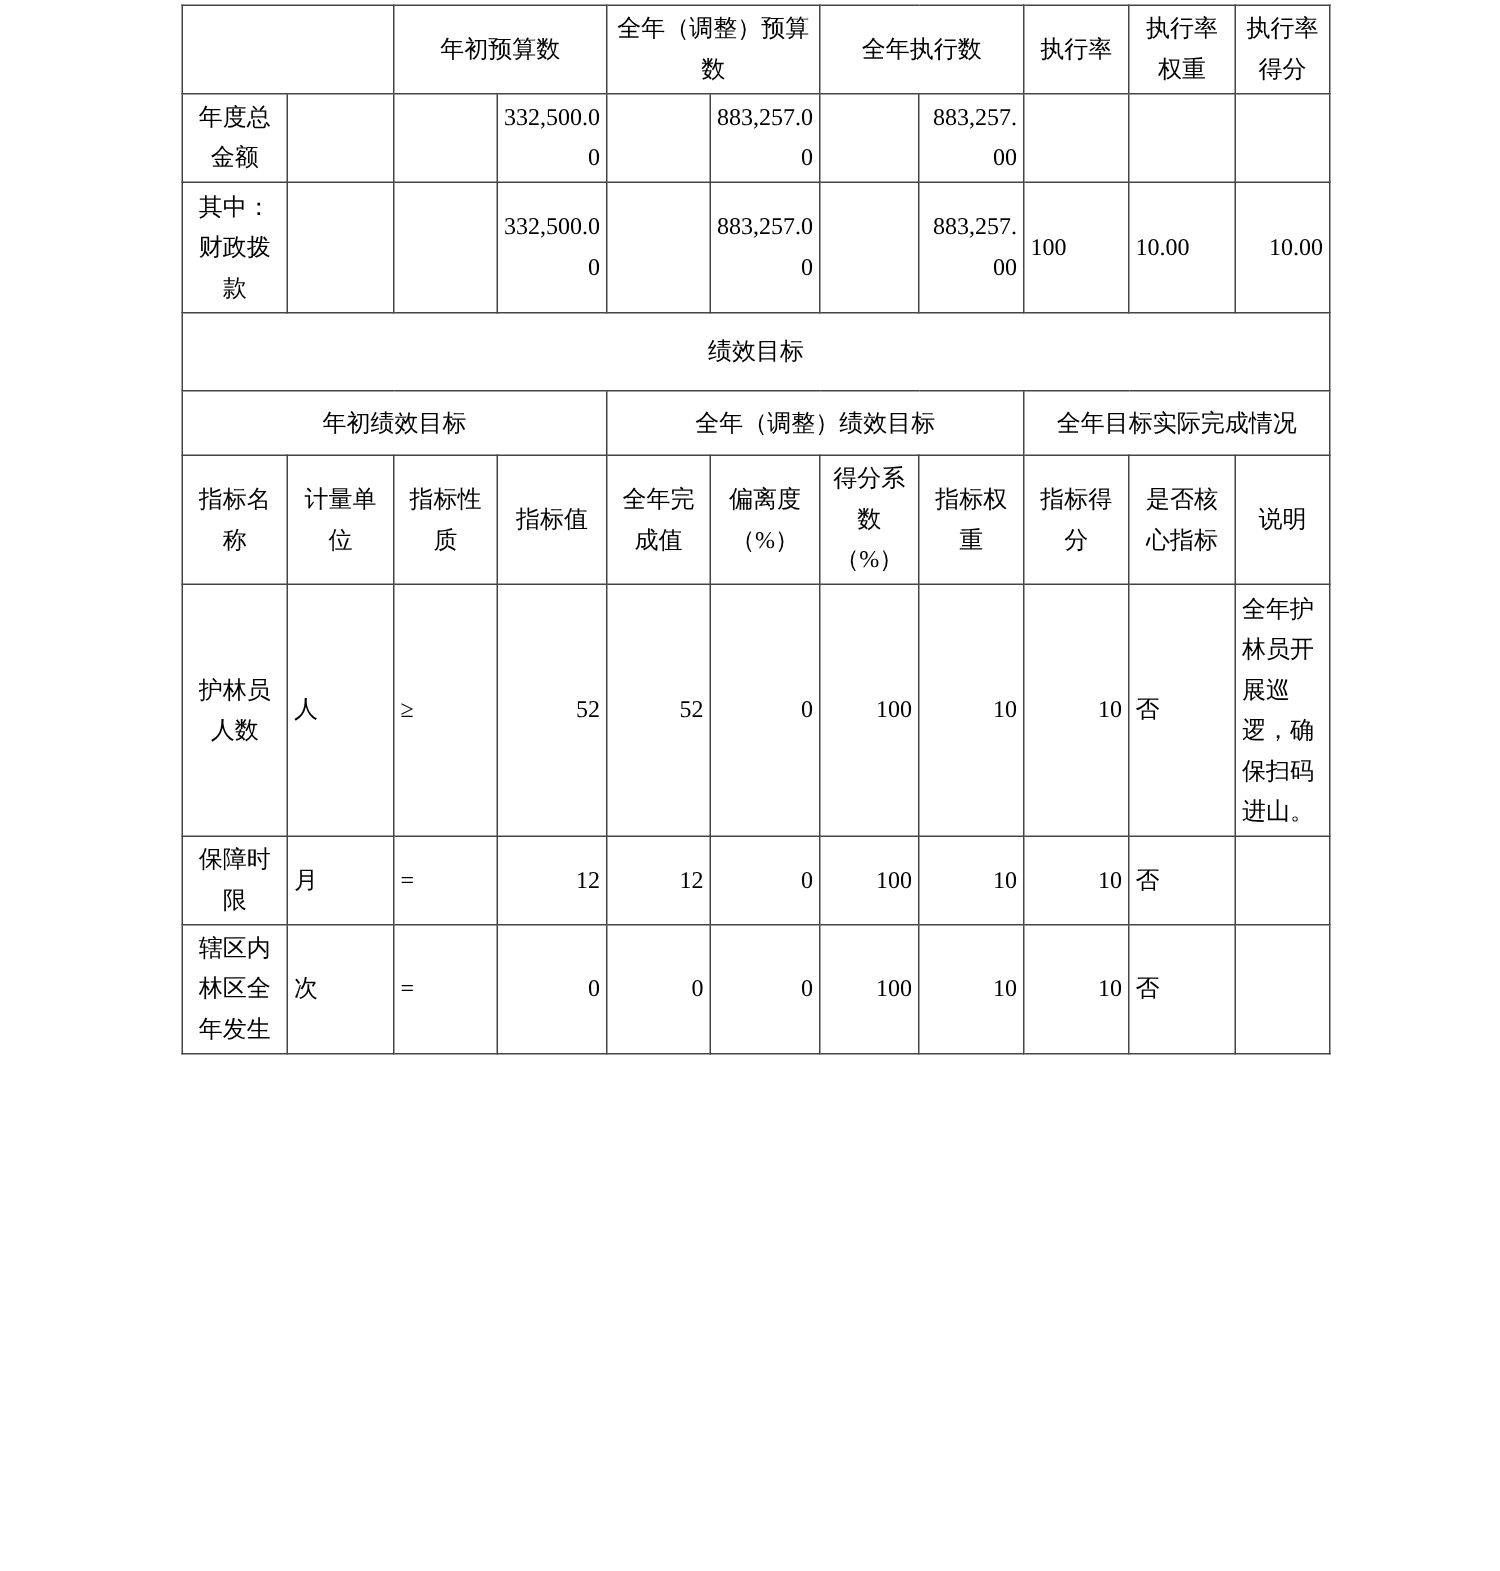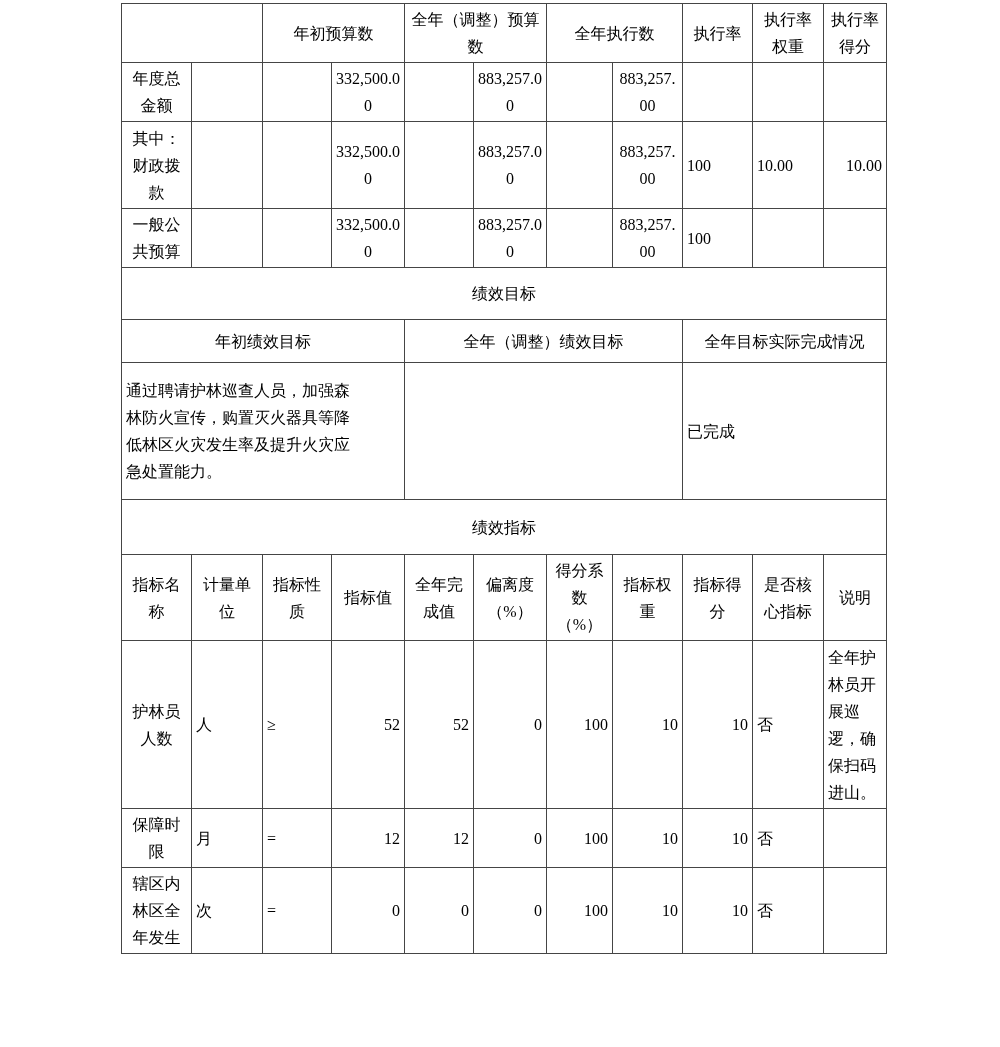--- a/index.html
+++ b/index.html
@@ -22,21 +22,21 @@
     font-size:16px;
     line-height:27px;
     vertical-align:middle;
     padding:2px 4px;
     overflow:hidden;
     word-wrap:break-word;
   }
   td.hc{text-align:center;padding:0 5px;}          
   td.sec{text-align:center;}                        
   td.lbl{text-align:center;padding:2px 14px 2px 3px;} 
-  td.numw{text-align:center;padding:2px 6px 2px 4px;word-break:break-all;} 
+  td.numw{text-align:right;padding:2px 6px 2px 4px;word-break:break-all;} 
   td.numl{text-align:left;padding:2px 2px 2px 5px;} 
   td.numr{text-align:right;padding:2px 3px 2px 2px;}
   td.u{text-align:left;padding:2px 2px 2px 4px;}    
   td.top{vertical-align:top;}
   td.note{text-align:left;padding:2px 3px;}
   .para{width:235px;text-align:left;line-height:27px;}
 </style>
 </head>
 <body>
 
@@ -88,55 +88,32 @@
       <td class="numw">332,500.00</td>
       <td></td>
       <td class="numw">883,257.00</td>
       <td></td>
       <td class="numw">883,257.00</td>
       <td class="numl">100</td>
       <td class="numl">10.00</td>
       <td class="numr">10.00</td>
     </tr>
 
-    <tr style="height:59px">
-      <td class="lbl">一般公共预算</td>
-      <td></td>
-      <td></td>
-      <td class="numw">332,500.00</td>
-      <td></td>
-      <td class="numw">883,257.00</td>
-      <td></td>
-      <td class="numw">883,257.00</td>
-      <td class="numl">100</td>
-      <td></td>
-      <td></td>
-    </tr>
 
     <tr style="height:52px">
       <td colspan="11" class="sec">绩效目标</td>
     </tr>
 
     <tr style="height:43px">
       <td colspan="4" class="hc">年初绩效目标</td>
       <td colspan="4" class="hc">全年（调整）绩效目标</td>
       <td colspan="3" class="hc">全年目标实际完成情况</td>
     </tr>
 
-    <tr style="height:137px">
-      <td colspan="4" class="top note">
-        <div class="para">通过聘请护林巡查人员，加强森林防火宣传，购置灭火器具等降低林区火灾发生率及提升火灾应急处置能力。</div>
-      </td>
-      <td colspan="4" class="top"></td>
-      <td colspan="3" class="top note">已完成</td>
-    </tr>
 
-    <tr style="height:55px">
-      <td colspan="11" class="sec">绩效指标</td>
-    </tr>
 
     <tr style="height:84px">
       <td class="hc">指标名称</td>
       <td class="hc">计量单位</td>
       <td class="hc">指标性质</td>
       <td class="hc">指标值</td>
       <td class="hc">全年完成值</td>
       <td class="hc">偏离度（%）</td>
       <td class="hc">得分系数（%）</td>
       <td class="hc">指标权重</td>

